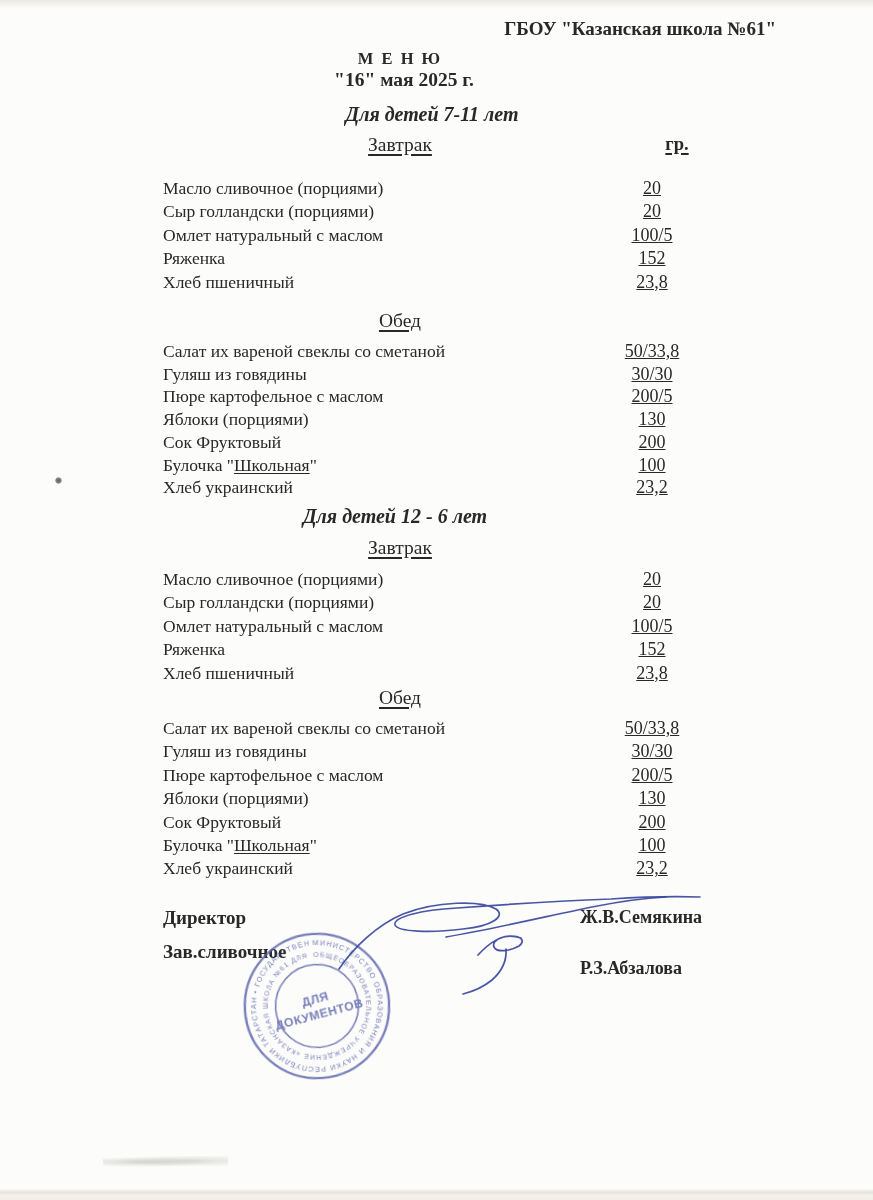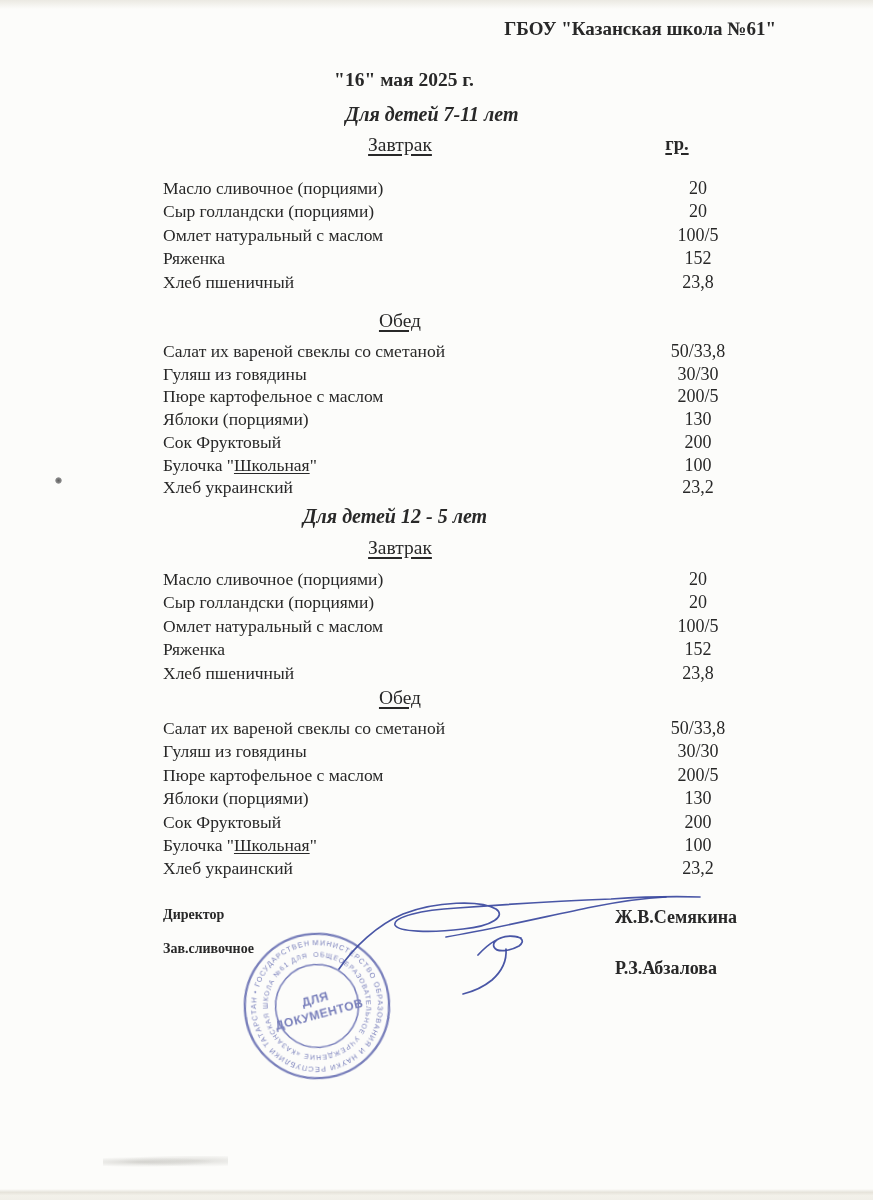--- a/index.html
+++ b/index.html
@@ -29,43 +29,44 @@
     font-weight:bold;font-style:italic;font-size:20px;font-family:Liberation Serif, serif;}
   .meal-header{position:absolute;left:0;width:800px;text-align:center;}
   .meal-title{font-weight:normal;font-size:19.5px;text-decoration:underline;
     text-underline-offset:3px;text-decoration-thickness:1.8px;}
   .grams-h{position:absolute;left:600px;width:154px;text-align:center;
     font-weight:bold;font-size:18.5px;text-decoration:underline;
     text-underline-offset:3px;text-decoration-thickness:1.8px;}
   .mrow{position:absolute;left:163px;width:591px;height:23px;font-size:17.5px;}
   .iname{position:absolute;left:0;white-space:nowrap;}
   .iname u{text-underline-offset:2px;}
-  .ival{position:absolute;left:458px;width:154px;text-align:center;font-size:18px;}
-
-  .sig-role{position:absolute;left:163px;font-weight:bold;font-size:14px;}
-  .sig-name{position:absolute;left:580px;font-weight:bold;font-size:18px;margin-left:35px;}
+  .ival{position:absolute;left:412px;width:154px;text-align:center;font-size:18px;text-decoration:underline;}
+
+  .sig-role{position:absolute;left:163px;font-weight:bold;font-size:19px;}
+  .sig-name{position:absolute;left:580px;font-weight:bold;font-size:18px;}
 
   .stamp{position:absolute;left:239px;top:928px;width:156px;height:156px;
     filter:blur(.35px);opacity:.82;transform:rotate(-4deg);}
   .stamp .sc{fill:none;stroke:#5c64ad;}
   .stamp .ring{fill:#5c64ad;font-family:"Liberation Sans","DejaVu Sans",sans-serif;
     letter-spacing:1.1px;}
   .stamp .centerTxt text{fill:#5c64ad;font-family:"Liberation Sans","DejaVu Sans",sans-serif;
     font-weight:bold;letter-spacing:.5px;}
   .ink{position:absolute;left:0;top:0;pointer-events:none;}
   .ink path{fill:none;stroke:#39489e;stroke-width:1.7;stroke-linecap:round;opacity:.92;}
 </style>
 </head>
 <body>
 
 <div class="page">
 
   <div class="scan-edge-top"></div>
 
   <div class="school-name">ГБОУ "Казанская школа №61"</div>
+  <div class="doc-title">М Е Н Ю</div>
   <div class="doc-date">"16" мая 2025 г.</div>
 
   <div id="menu-host">
       <div class="age-title" style="top: 103px; width: 864px;">Для детей 7-11 лет</div>
       <div class="meal-header" style="top: 134px;"><span class="meal-title">Завтрак</span><span class="grams-h">гр.</span></div>
       <div class="mrow" style="top: 178px;">
         <span class="iname">Масло сливочное (порциями)</span>
         <span class="ival">20</span>
       </div>
       <div class="mrow" style="top: 201.4px;">
@@ -106,21 +107,21 @@
         <span class="ival">200</span>
       </div>
       <div class="mrow" style="top: 454.5px;">
         <span class="iname">Булочка "<u>Школьная</u>"</span>
         <span class="ival">100</span>
       </div>
       <div class="mrow" style="top: 477.2px;">
         <span class="iname">Хлеб украинский</span>
         <span class="ival">23,2</span>
       </div>
-      <div class="age-title" style="top: 505px; width: 790px;">Для детей 12 - 5 лет</div>
+      <div class="age-title" style="top: 505px; width: 790px;">Для детей 12 - 6 лет</div>
       <div class="meal-header" style="top: 537px;"><span class="meal-title">Завтрак</span></div>
       <div class="mrow" style="top: 569px;">
         <span class="iname">Масло сливочное (порциями)</span>
         <span class="ival">20</span>
       </div>
       <div class="mrow" style="top: 592.4px;">
         <span class="iname">Сыр голландски (порциями)</span>
         <span class="ival">20</span>
       </div>
       <div class="mrow" style="top: 615.8px;">

